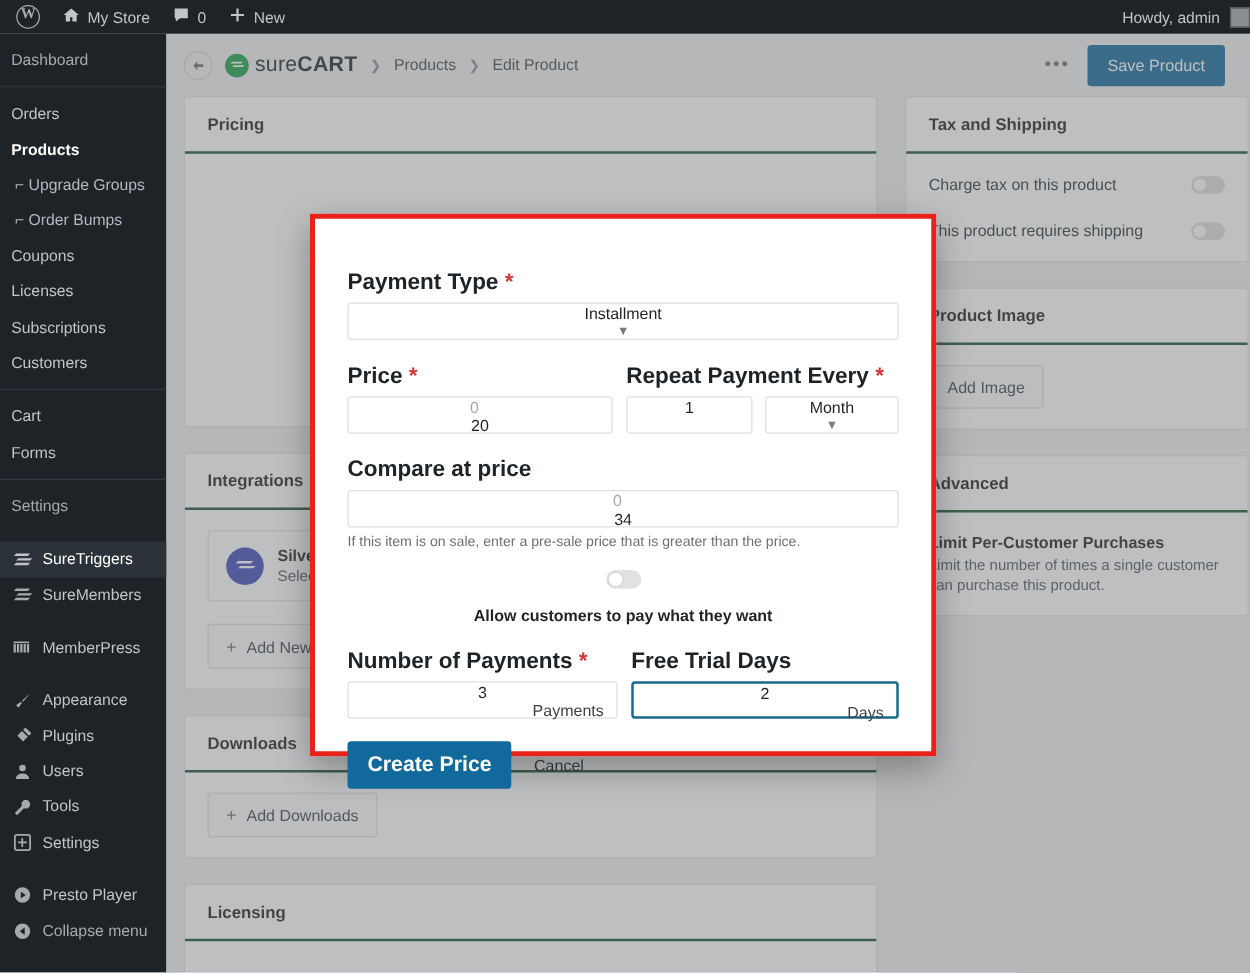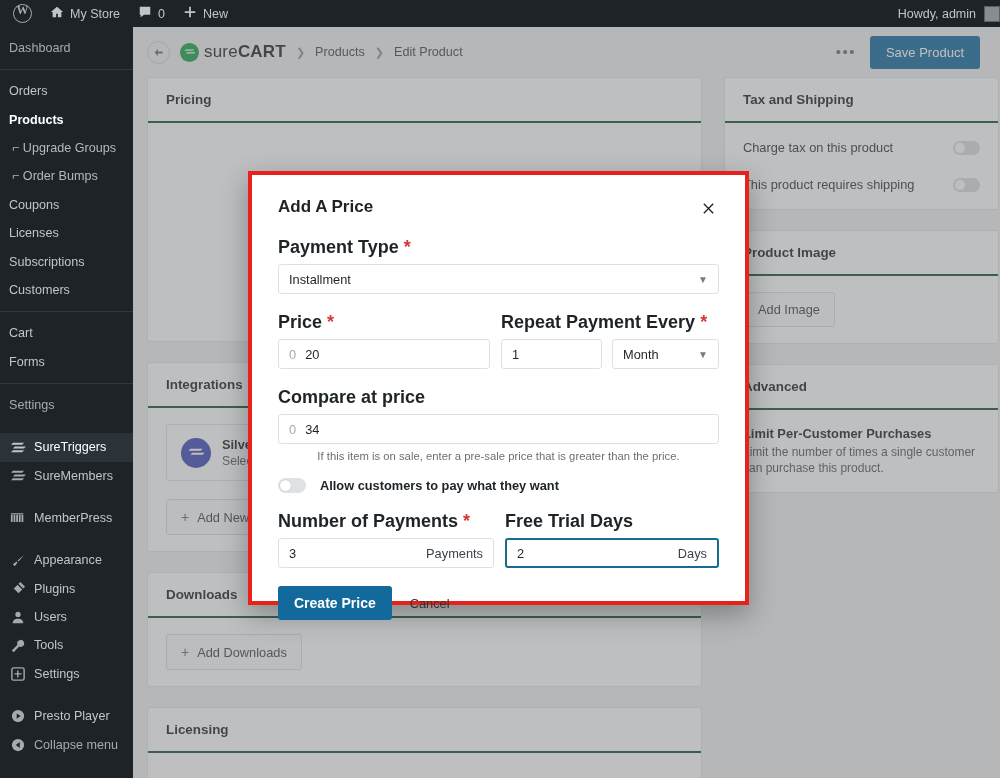--- a/index.html
+++ b/index.html
@@ -118,35 +118,35 @@
   }
   .m-pad { padding: 22px 26px 0 26px; }
   .m-head { display: flex; align-items: flex-start; }
   .m-title { font-size: 17px; font-weight: bold; color: #1d2327; }
   .m-close { margin-left: auto; width: 22px; height: 22px; display: flex; align-items: center; justify-content: center; color: #1d2327; }
   .fld { margin-top: 18px; }
   .lbl { font-size: 18px; font-weight: bold; color: #1d2327; margin-bottom: 6px; display: block; }
   .req { color: #d63638; font-weight: bold; }
   .input {
     width: 100%; height: 30px; border: 1px solid #dfe0e2; border-radius: 3px; background: #fff;
-    display: flex; align-items: center; padding: 0 10px; font-size: 12.8px; color: #1d2327;
+    display: flex; align-items: center; padding: 0 10px; font-size: 12.8px; color: #1d2327; flex-direction: column;
   }
   .input .prefix { color: #a7aaad; margin-right: 9px; }
   .input .suffix { margin-left: auto; color: #3c434a; }
   .input.focused { border: 2px solid #1a6a8f; }
   .select { justify-content: space-between; }
   .chev { color: #787c80; font-size: 10px; }
   .row2 { display: flex; gap: 11px; }
-  .help { font-size: 11.3px; color: #6b7075; margin-top: 6px; text-align: center; }
-  .pay-toggle-row { display: flex; align-items: center; gap: 14px; margin-top: 16px; }
+  .help { font-size: 11.3px; color: #6b7075; margin-top: 6px; }
+  .pay-toggle-row { display: flex; align-items: center; gap: 14px; margin-top: 16px; flex-direction: column; }
   .switch-lg { width: 28px; height: 15px; border-radius: 8px; background: #e0e1e3; position: relative; flex: none; }
   .switch-lg::after { content: ""; position: absolute; top: 2px; left: 2px; width: 11px; height: 11px; border-radius: 50%; background: #fff; box-shadow: 0 0 1px rgba(0,0,0,.3); }
   .pay-toggle-label { font-size: 12.8px; font-weight: bold; color: #1d2327; }
   .m-actions { display: flex; align-items: center; gap: 18px; margin-top: 18px; padding-bottom: 20px; }
-  .primary-btn { background: #12699c; color: #fff; border: none; border-radius: 3px; padding: 9px 16px; font-size: 14px; font-weight: bold; }
+  .primary-btn { background: #12699c; color: #fff; border: none; border-radius: 3px; padding: 9px 16px; font-size: 17px; font-weight: bold; }
   .link-btn { color: #2c3338; font-size: 12.8px; background: none; border: none; }
 </style>
 </head>
 <body>
 
 <div id="adminbar">
   <div class="ab-left">
     <span class="ab-item">
       <span class="wp-logo"></span>
     </span>
@@ -431,28 +431,20 @@
       </div>
     </div>
   </div>
  </div>
 </div>
 
 <div id="scrim"></div>
 
 <div id="modal">
   <div class="m-pad">
-    <div class="m-head">
-      <div class="m-title">Add A Price</div>
-      <div class="m-close">
-        <svg width="15" height="15" viewBox="0 0 16 16">
-            <path stroke="currentColor" stroke-width="1.4" d="M3 3l10 10M13 3L3 13"></path>
-          </svg>
-      </div>
-    </div>
 
     <div class="fld">
       <label class="lbl">
         <span>Payment Type</span> <span class="req">*</span>
       </label>
       <div class="input select">
         <span>Installment</span>
         <span class="chev">▼</span>
       </div>
     </div>

